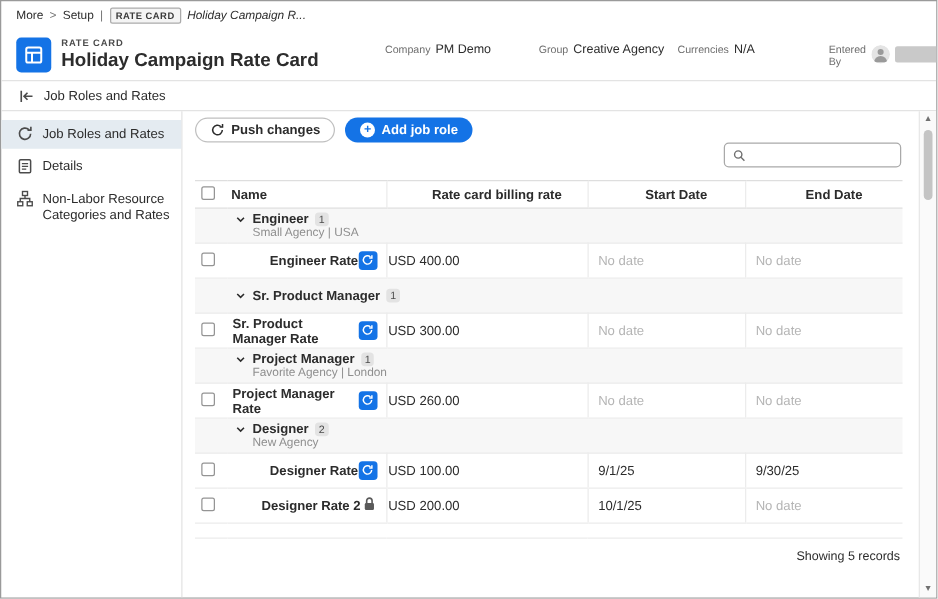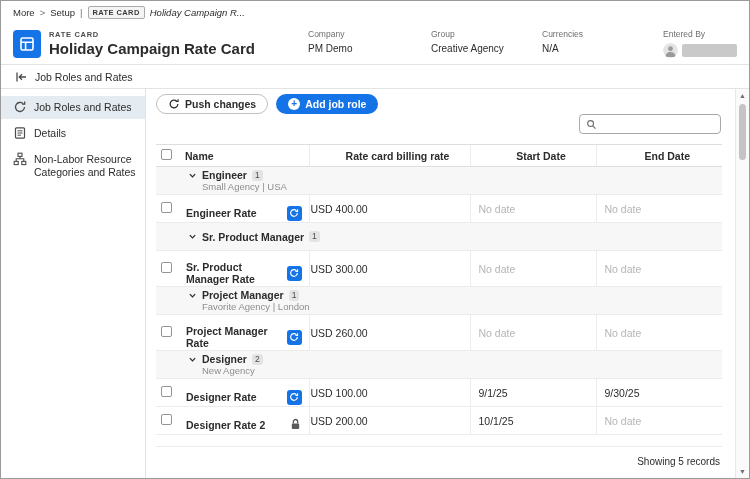--- a/index.html
+++ b/index.html
@@ -20,21 +20,21 @@
 
   
   .header { flex:0 0 42px; display:flex; align-items:center; padding:0 12px;
             border-bottom:1px solid #e3e3e3; }
   .app-icon { width:28px; height:28px; border-radius:4px; background:#1473e6;
               display:flex; align-items:center; justify-content:center; flex:0 0 28px; }
   .title-block { margin-left:8px; width:259px; flex:0 0 259px; }
   .eyebrow { font-size:7.5px; font-weight:bold; color:#4b4b4b; letter-spacing:.7px; }
   .page-title { font-size:15px; font-weight:bold; color:#2c2c2c; margin-top:1px; white-space:nowrap; }
   .meta { display:flex; flex:1; min-width:0; }
-  .meta-col { display:flex; flex-direction:column; gap:4px; }
+  .meta-col { display:flex; gap:4px; }
   .meta-col.c1 { width:123px; } .meta-col.c2 { width:111px; } .meta-col.c3 { width:121px; }
   .meta-col.c4 { flex:1; min-width:0; }
   .meta-label { font-size:8.5px; color:#6e6e6e; }
   .meta-value { font-size:10px; color:#2c2c2c; white-space:nowrap; }
   .entered-by-value { display:flex; align-items:center; gap:4px; }
   .avatar { width:15px; height:15px; border-radius:50%; overflow:hidden; flex:0 0 15px; }
   .redacted { height:13px; width:66px; background:#c9c9c9; border-radius:2px; }
 
   
   .back-row { flex:0 0 24px; display:flex; align-items:center; gap:7px; padding:0 13px;
@@ -80,21 +80,21 @@
               border-radius:2px; background:#fff; cursor:pointer; }
   .cell-check { padding-left:5px; }
   tr.group-row td { background:#f7f7f7; }
   .group-inner { padding-left:31px; display:flex; flex-direction:column; justify-content:center; }
   .group-line1 { display:flex; align-items:center; gap:5px; line-height:12px; }
   .chev { width:9px; height:9px; display:inline-flex; cursor:pointer; }
   .group-name { font-weight:bold; }
   .count-badge { background:#e3e3e3; border-radius:3px; font-size:8.5px; color:#4b4b4b;
                  padding:0 3px; line-height:11px; }
   .group-sub { font-size:9.5px; color:#8e8e8e; line-height:11px; margin-left:14px; margin-top:0; }
-  .name-wrap { display:flex; align-items:center; justify-content:space-between; padding:0 6px 0 3px;margin-top:9px; }
+  .name-wrap { display:flex; align-items:center; justify-content:flex-end; padding:0 6px 0 3px; }
   .rate-name { font-weight:bold; }
   .chip { width:15px; height:15px; border-radius:3px; background:#1473e6; display:inline-flex;
           align-items:center; justify-content:center; flex:0 0 15px; }
   .lock { display:inline-flex; width:13px; height:13px; }
   td.cell-rate { text-align:left; padding-right:8px; }
   td.cell-start, td.cell-end { padding-left:8px; }
   .muted { color:#b5b5b5; }
   tr.spacer td { height:12px; }
   .table-footer { width:566px; text-align:right; font-size:10px; color:#2c2c2c;
                   margin-top:9px; padding-right:2px; }

